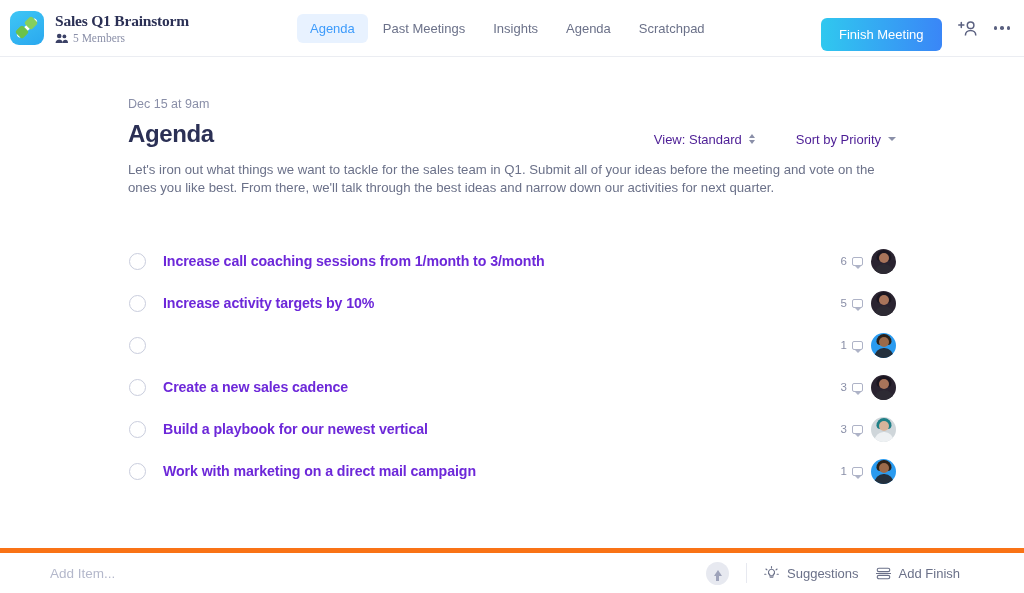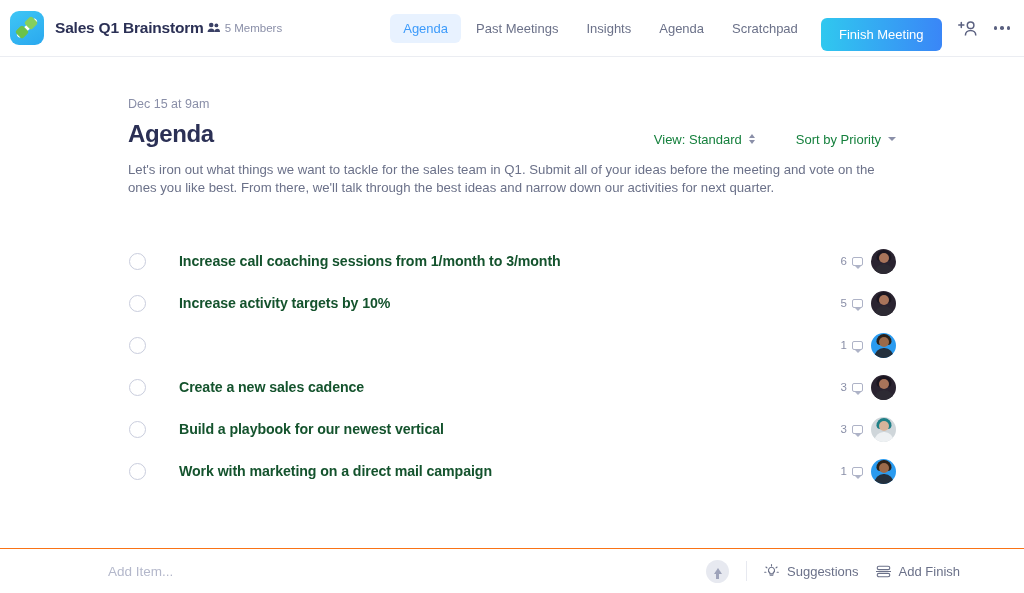--- a/index.html
+++ b/index.html
@@ -31,21 +31,21 @@
     transform: translate(-50%,-50%) rotate(-42deg);
     border-radius: 2px;
   }
   .logo .d1, .logo .d2 {
     position:absolute; width:10px; height:10px; background:#6cc24a;
     transform: rotate(45deg); border-radius:2px;
   }
   .logo .d1 { left: 7px; top: 16px; }
   .logo .d2 { left: 16px; top: 7px; background:#86cf5c; }
 
-  .titles { display:flex; justify-content:center; gap:3px; }
+  .titles { display:flex; flex-direction:column; justify-content:center; gap:3px;font-family:Liberation Serif, serif; }
   .meeting-title {
     font-size: 15.5px; font-weight: bold; color:#2b3055; letter-spacing:-0.2px;
     line-height: 1.1;
   }
   .members-row { display:flex; align-items:center; gap:5px;text-align:right; }
   .members-text { font-size: 11.5px; color:#8a8fa8; }
 
   .nav { display:flex; align-items:center; gap:2px; margin-left: 108px; }
   .nav-tab {
     font-size: 13px; color:#6b7189; padding: 7px 13px; border-radius: 6px;
@@ -64,21 +64,21 @@
   .dots i { width:3.5px; height:3.5px; border-radius:50%; background:#5b6180; display:block; }
 
   
   .content { padding: 40px 0 0 0; }
   .inner { width: 768px; margin: 0 auto; }
 
   .date-label { font-size: 12.5px; color:#8a8fa8; margin-bottom: 9px; }
   .title-row { display:flex; align-items:center; }
   .page-title { font-size: 24px; font-weight: bold; color:#2b3055; letter-spacing:-0.4px; }
   .title-controls { margin-left:auto; display:flex; align-items:center; gap:41px; padding-top:10px;}
-  .ctrl { display:flex; align-items:center; gap:7px; font-size:13px; color:#15803d; cursor:pointer; }
+  .ctrl { display:flex; align-items:center; gap:7px; font-size:13px; color:#4c1d95; cursor:pointer; }
 
   .stepper { display:flex; flex-direction:column; gap:2px; align-items:center; }
   .stepper .up, .stepper .dn {
     width:0;height:0;border-left:3.5px solid transparent;border-right:3.5px solid transparent;
   }
   .stepper .up { border-bottom:4px solid #8a8fa8; }
   .stepper .dn { border-top:4px solid #8a8fa8; }
   .caret { width:0;height:0;border-left:4px solid transparent;border-right:4px solid transparent;border-top:4.5px solid #8a8fa8; }
 
   .desc-label {
@@ -91,21 +91,21 @@
   }
 
   
   .list { margin-top: 44px; }
   .item { display:flex; align-items:center; height: 42px; }
   .radio {
     width: 17px; height: 17px; border-radius:50%; border: 1.6px solid #c9cddd;
     flex:none; margin-left: 1px; cursor:pointer;
   }
   .item-text {
-    margin-left: 33px; font-size: 14.2px; color:#14532d; font-weight: bold;
+    margin-left: 17px; font-size: 14.2px; color:#6d28d9; font-weight: bold;
     letter-spacing:-0.1px;
   }
   .item-right { margin-left:auto; display:flex; align-items:center; gap:8px; }
   .cmt { display:flex; align-items:center; gap:5px; }
   .cmt-count { font-size: 11.5px; color:#8a8fa8; }
   .bubble {
     width: 11px; height: 9px; border: 1.3px solid #aeb3c7; border-radius: 2px;
     position: relative;
   }
   .bubble:after {
@@ -120,22 +120,22 @@
   .av-body { position:absolute; left:50%; bottom:-3px; width:19px; height:13px;
     border-radius:9px 9px 0 0; transform:translateX(-50%); }
   .av-head { position:absolute; left:50%; top:4px; width:10px; height:10px;
     border-radius:50%; transform:translateX(-50%); }
   .av-hair { position:absolute; left:50%; top:1.5px; width:15px; height:11px;
     border-radius:8px 8px 4px 4px; transform:translateX(-50%); }
 
   
   .footer {
     position:absolute; left:0; bottom:0; width:100%; height:45px;
-    border-top: 1px solid #f97316; background:#fff;
-    display:flex; align-items:center; padding: 0 64px 0 108px;
+    border-top: 5px solid #f97316; background:#fff;
+    display:flex; align-items:center; padding: 0 64px 0 50px;
   }
   .add-input {
     border:none; outline:none; font-size: 13.5px; color:#2b3055;
     background:transparent; width: 480px; font-family:"Liberation Sans", sans-serif;
   }
   .add-input::placeholder { color:#b4b8cb; }
   .footer-right { margin-left:auto; display:flex; align-items:center; gap:17px; }
   .submit-circle {
     width: 23px; height:23px; border-radius:50%; background:#e7e9f0;
     display:flex; align-items:center; justify-content:center; cursor:pointer;

